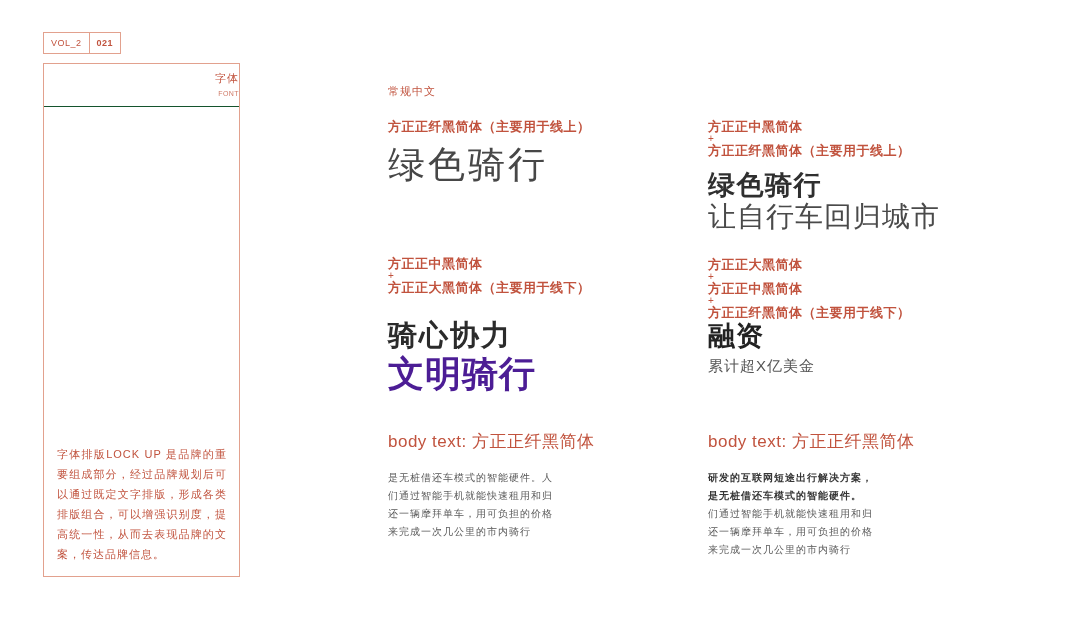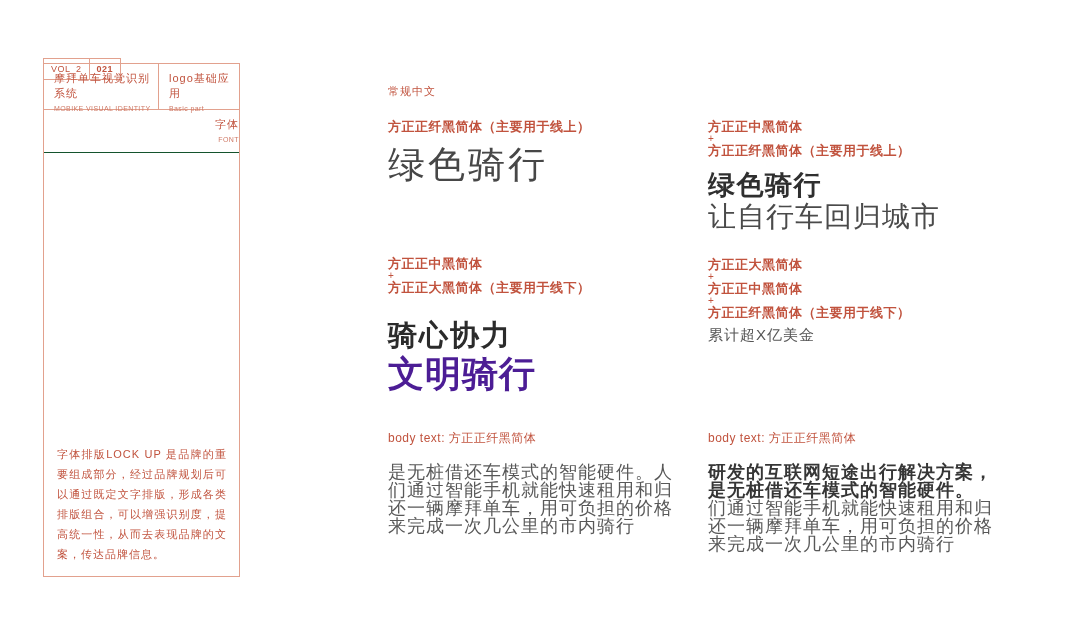--- a/index.html
+++ b/index.html
@@ -3,21 +3,21 @@
 <meta charset="utf-8">
 <style>
   * { margin:0; padding:0; box-sizing:border-box; }
   html,body { background:#ffffff; }
   body { font-family:"Liberation Sans","DejaVu Sans",sans-serif; }
   .canvas {
     position:relative; width:1080px; height:618px; background:#ffffff;
     overflow:hidden; margin:0 auto;
   }
   
-  .volrow { position:absolute; left:43px; top:58px; display:flex;border-radius:6px; }
+  .volrow { position:absolute; left:43px; top:32px; display:flex;border-radius:6px; }
   .volcell {
     border:1px solid #e2a18e; height:22px; display:flex; align-items:center;
     padding:0 7px; color:#c1533e; font-size:9px; letter-spacing:0.5px;
   }
   .volcell + .volcell { border-left:none;font-weight:bold; }
   .sidebar {
     position:absolute; left:43px; top:63px; width:197px; height:514px;
     border:1px solid #e2a18e;
   }
   .rowA { display:flex; height:46px; border-bottom:1px solid #e2a18e; }
@@ -70,53 +70,43 @@
     line-height:44px; letter-spacing:0;
   }
   .sample-black-m {
     margin-top:1px; font-size:27px; font-weight:900; color:#222222;
     line-height:30px; letter-spacing:1px;
   }
   .sample-caption {
     margin-top:6px; font-size:15px; font-weight:300; color:#555555;
     letter-spacing:1px;
   }
-  .body-label { color:#c1533e; font-size:12px; letter-spacing:0.5px; }
+  .body-label { color:#c1533e; font-size:17px; letter-spacing:0.5px; }
   .para { margin-top:16px; }
   .para .ln {
-    font-size:18px; line-height:18px; font-weight:300; color:#585858;
+    font-size:10px; line-height:18px; font-weight:300; color:#585858;
     letter-spacing:1px;
   }
   .para .ln.b { font-weight:700; color:#363636; }
 </style>
 </head>
 <body>
 
 <div class="canvas">
 
   <div class="volrow">
     <div class="volcell">
       <span>VOL_2</span>
     </div>
     <div class="volcell">
       <span>021</span>
     </div>
   </div>
 
   <div class="sidebar">
-    <div class="rowA">
-      <div class="cellL">
-        <div class="cn">摩拜单车视觉识别系统</div>
-        <div class="en">MOBIKE VISUAL IDENTITY</div>
-      </div>
-      <div class="cellR">
-        <div class="cn">logo基础应用</div>
-        <div class="en">Basic part</div>
-      </div>
-    </div>
     <div class="rowB">
       <div class="cn">字体</div>
       <div class="en">FONT</div>
     </div>
     <div class="sidebar-desc">字体排版LOCK UP 是品牌的重要组成部分，经过品牌规划后可以通过既定文字排版，形成各类排版组合，可以增强识别度，提高统一性，从而去表现品牌的文案，传达品牌信息。</div>
   </div>
 
   <div class="category">常规中文</div>
 
   <div class="spec s1">
@@ -139,20 +129,21 @@
     <div class="sample-bold-m">骑心协力</div>
     <div class="sample-heavy-xl">文明骑行</div>
   </div>
 
   <div class="spec s4">
     <div class="lbl">方正正大黑简体</div>
     <div class="plus">+</div>
     <div class="lbl">方正正中黑简体</div>
     <div class="plus">+</div>
     <div class="lbl">方正正纤黑简体（主要用于线下）</div>
+    <div class="sample-black-m">融资</div>
     <div class="sample-caption">累计超X亿美金</div>
   </div>
 
   <div class="spec b1">
     <div class="body-label">body text: 方正正纤黑简体</div>
     <div class="para">
       <div class="ln">是无桩借还车模式的智能硬件。人</div>
       <div class="ln">们通过智能手机就能快速租用和归</div>
       <div class="ln">还一辆摩拜单车，用可负担的价格</div>
       <div class="ln">来完成一次几公里的市内骑行</div>

